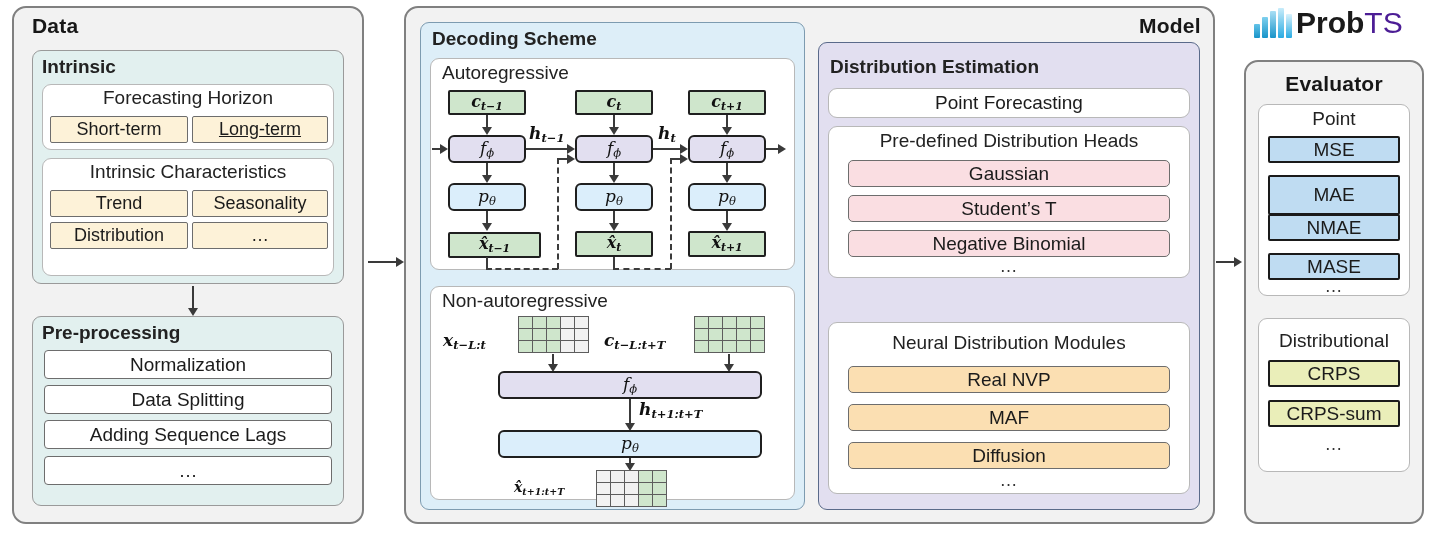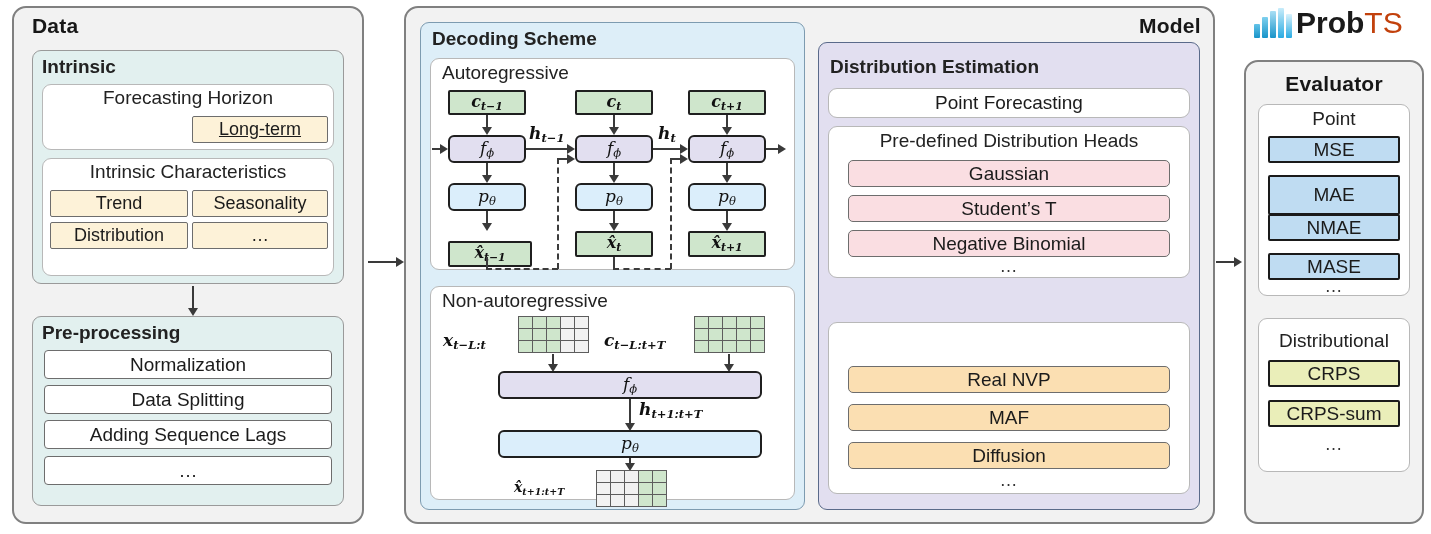--- a/index.html
+++ b/index.html
@@ -115,36 +115,37 @@
   .logo{position:absolute;display:flex;align-items:flex-end;}
   .logo-bars{position:relative;width:38px;height:30px;}
   .logo-bars i{position:absolute;bottom:0;display:block;border-radius:1px;}
   .logo-text{
     font-family:"Liberation Sans", sans-serif;
     font-size:30px;line-height:30px;
     color:#1a1a1a;margin-left:4px;
     white-space:nowrap;
   }
   .logo-text b{font-weight:bold;}
-  .logo-text span{font-weight:normal;color:#c2410c;}
+  .logo-text span{font-weight:normal;color:#4c1d95;}
 </style>
 </head>
 <body>
 
 <div id="canvas">
 
   <div class="outer-panel" style="left:12px;top:6px;width:352px;height:518px;">
   </div>
   <div class="panel-title" style="left:32px;top:14px;font-size:21px;">Data</div>
 
   <div class="group" style="left:32px;top:50px;width:312px;height:234px;background:#e2f0ef;"></div>
   <div class="group-title" style="left:42px;top:56px;font-size:19px;">Intrinsic</div>
 
   <div class="card" style="left:42px;top:84px;width:292px;height:66px;"></div>
   <div class="card-title" style="left:42px;top:87px;width:292px;font-size:19px;">Forecasting Horizon</div>
+  <div class="chip sq cream" style="left:50px;top:116px;width:138px;height:27px;font-size:18px;">Short-term</div>
   <div class="chip sq cream" style="left:192px;top:116px;width:136px;height:27px;font-size:18px;text-decoration:underline;">Long-term</div>
 
   <div class="card" style="left:42px;top:158px;width:292px;height:118px;"></div>
   <div class="card-title" style="left:42px;top:161px;width:292px;font-size:19px;">Intrinsic Characteristics</div>
   <div class="chip sq cream" style="left:50px;top:190px;width:138px;height:27px;font-size:18px;">Trend</div>
   <div class="chip sq cream" style="left:192px;top:190px;width:136px;height:27px;font-size:18px;">Seasonality</div>
   <div class="chip sq cream" style="left:50px;top:222px;width:138px;height:27px;font-size:18px;">Distribution</div>
   <div class="chip sq cream" style="left:192px;top:222px;width:136px;height:27px;font-size:18px;">…</div>
 
   <div class="vline" style="left:192px;top:286px;height:24px;"></div>
@@ -177,21 +178,21 @@
   <div class="chip lav" style="left:448px;top:135px;width:78px;height:28px;">
     <span class="math" style="position:static;font-size:17px;">f<span class="sub">ϕ</span></span>
   </div>
   <div class="vline" style="left:486px;top:163px;height:14px;"></div>
   <div class="arrow-d" style="left:482px;top:175px;"></div>
   <div class="chip lightblue" style="left:448px;top:183px;width:78px;height:28px;">
     <span class="math" style="position:static;font-size:17px;">p<span class="sub">θ</span></span>
   </div>
   <div class="vline" style="left:486px;top:211px;height:14px;"></div>
   <div class="arrow-d" style="left:482px;top:223px;"></div>
-  <div class="chip green" style="left:448px;top:241px;width:84px;height:26px;">
+  <div class="chip green" style="left:448px;top:232px;width:93px;height:26px;">
     <span class="math mathb" style="position:static;font-size:16px;">x̂<span class="sub">t−1</span></span>
   </div>
 
   <div class="chip green" style="left:575px;top:90px;width:78px;height:25px;">
     <span class="math mathb" style="position:static;font-size:16px;">c<span class="sub">t</span></span>
   </div>
   <div class="vline" style="left:613px;top:115px;height:14px;"></div>
   <div class="arrow-d" style="left:609px;top:127px;"></div>
   <div class="chip lav" style="left:575px;top:135px;width:78px;height:28px;">
     <span class="math" style="position:static;font-size:17px;">f<span class="sub">ϕ</span></span>
@@ -333,20 +334,21 @@
   <div class="chip white" style="left:828px;top:88px;width:362px;height:30px;font-size:19px;border:1.5px solid #b8b8b8;border-radius:9px;">Point Forecasting</div>
 
   <div class="card" style="left:828px;top:126px;width:362px;height:152px;"></div>
   <div class="card-title" style="left:828px;top:130px;width:362px;font-size:19px;">Pre-defined Distribution Heads</div>
   <div class="chip pink" style="left:848px;top:160px;width:322px;height:27px;font-size:19px;border-radius:5px;">Gaussian</div>
   <div class="chip pink" style="left:848px;top:195px;width:322px;height:27px;font-size:19px;border-radius:5px;">Student’s T</div>
   <div class="chip pink" style="left:848px;top:230px;width:322px;height:27px;font-size:19px;border-radius:5px;">Negative Binomial</div>
   <div class="ellipsis" style="left:828px;top:256px;width:362px;font-size:18px;">…</div>
 
   <div class="card" style="left:828px;top:322px;width:362px;height:172px;"></div>
+  <div class="card-title" style="left:828px;top:332px;width:362px;font-size:19px;">Neural Distribution Modules</div>
   <div class="chip orange" style="left:848px;top:366px;width:322px;height:27px;font-size:19px;border-radius:5px;">Real NVP</div>
   <div class="chip orange" style="left:848px;top:404px;width:322px;height:27px;font-size:19px;border-radius:5px;">MAF</div>
   <div class="chip orange" style="left:848px;top:442px;width:322px;height:27px;font-size:19px;border-radius:5px;">Diffusion</div>
   <div class="ellipsis" style="left:828px;top:470px;width:362px;font-size:18px;">…</div>
 
   <div class="hline" style="left:1216px;top:261px;width:22px;"></div>
   <div class="arrow-r" style="left:1234px;top:257px;"></div>
 
   <div class="logo" style="left:1254px;top:8px;">
     <div class="logo-bars">

